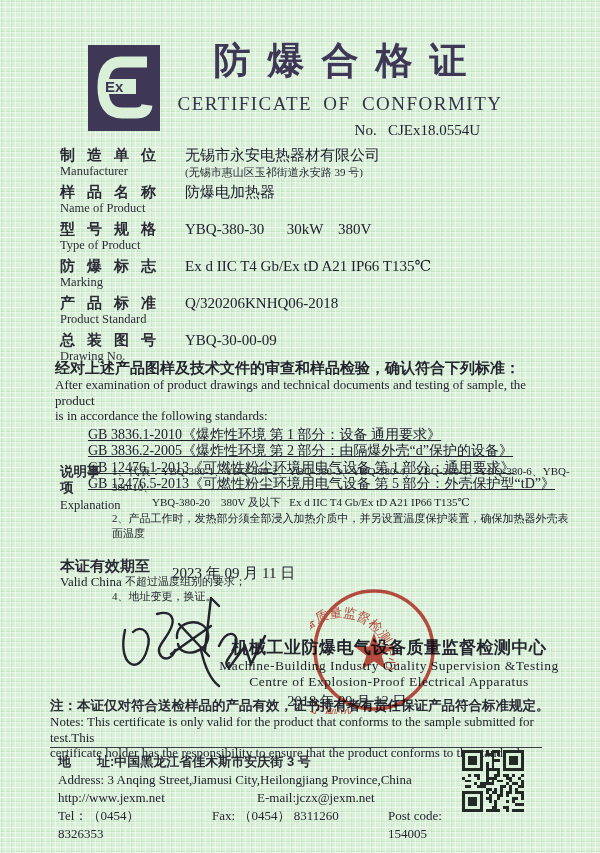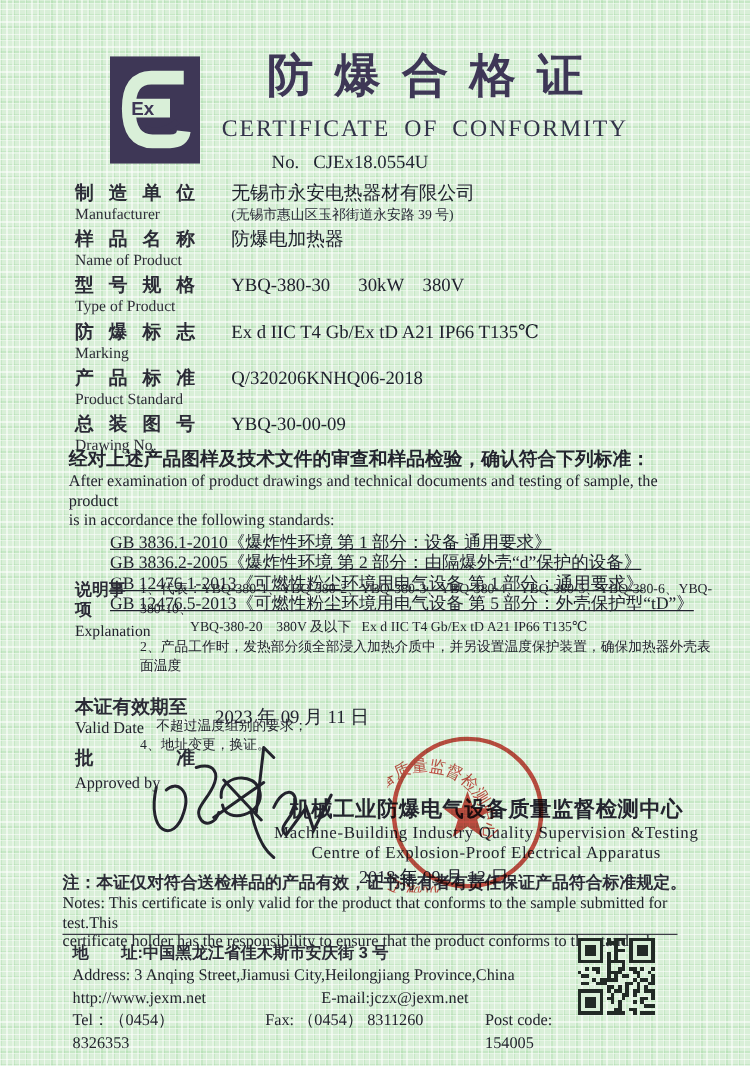--- a/index.html
+++ b/index.html
@@ -17,21 +17,21 @@
   }
   .cnb { font-family:"Liberation Sans","DejaVu Sans",sans-serif; font-weight:700; }
   .pre { white-space:pre-wrap; }
 
   
   .sec-header { position:absolute; top:36px; left:80px; width:520px; text-align:center; }
   .logo { position:absolute; left:88px; top:45px; width:72px; height:86px; }
   .title-cn { font-size:37px; letter-spacing:17px; padding-left:17px; color:#3e3756; font-weight:700;
               font-family:"Liberation Serif","DejaVu Serif",serif; }
   .title-en { margin-top:7px; font-size:19px; letter-spacing:1.5px; word-spacing:5px; color:#33344a; }
-  .cert-no { position:absolute; top:88px; left:80px; width:400px; text-align:center; font-size:15px; color:#1f2230; }
+  .cert-no { position:absolute; top:88px; left:80px; width:400px; text-align:right; font-size:15px; color:#1f2230; }
 
   
   .sec-fields { position:absolute; top:146px; left:60px; width:505px; }
   .frow { display:flex; height:37px; }
   .flabel { width:125px; }
   .flabel-cn { font-size:15px; color:#2b2b36; width:96px; text-align:justify; text-align-last:justify; text-justify:inter-character; line-height:17px; }
   .flabel-en { font-size:12.5px; color:#2e2e38; line-height:14px; margin-top:1px; }
   .fvalue { flex:1; font-size:15px; color:#20222e; line-height:18px; }
   .fnote { font-size:11px; color:#2a2c38; line-height:14px; margin-top:1px; }
 
@@ -176,29 +176,25 @@
       <div class="exp-line pre idt1">YBQ-380-20    380V 及以下   Ex d IIC T4 Gb/Ex tD A21 IP66 T135℃</div>
       <div class="exp-line pre">2、产品工作时，发热部分须全部浸入加热介质中，并另设置温度保护装置，确保加热器外壳表面温度</div>
       <div class="exp-line pre idt2">不超过温度组别的要求；</div>
       <div class="exp-line pre">4、地址变更，换证。</div>
     </div>
   </div>
 
   <div class="sec-valid">
     <div>
       <div class="valid-label-cn cnb">本证有效期至</div>
-      <div class="valid-label-en">Valid Date</div>
+      <div class="valid-label-en">Valid China</div>
     </div>
     <div class="valid-date pre">2023 年 09 月 11 日</div>
   </div>
 
-  <div class="sec-approved">
-    <div class="app-cn cnb">批准</div>
-    <div class="app-en">Approved by</div>
-  </div>
 
   <svg class="signature" viewBox="0 0 155 108">
     <g stroke="#23232d" stroke-width="2.4" fill="none" stroke-linecap="round">
       <path d="M10,42 C2,78 24,88 32,62 C38,44 26,36 18,44"></path>
       <path d="M42,26 C56,22 62,30 54,44 C48,55 40,60 46,68 C50,73 58,70 60,62"></path>
       <path d="M96,10 L90,62 M96,10 L104,18"></path>
       <path d="M62,50 C60,32 90,28 93,46 C96,64 66,72 63,56"></path>
       <path d="M56,66 L96,38"></path>
       <path d="M64,36 L94,68"></path>
       <path d="M104,58 C112,40 124,44 121,57 C118,68 106,74 114,80 L130,58 L136,76 L150,48"></path>

